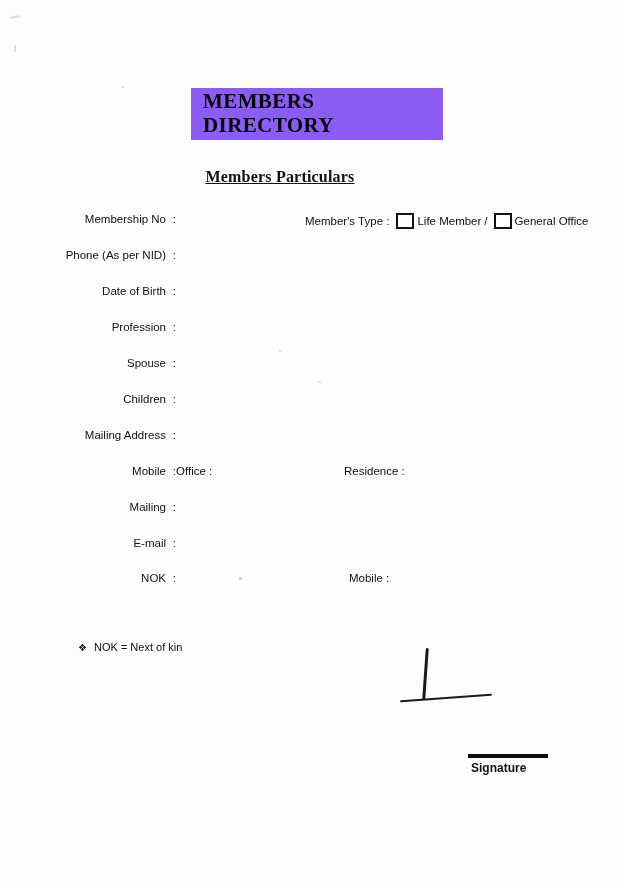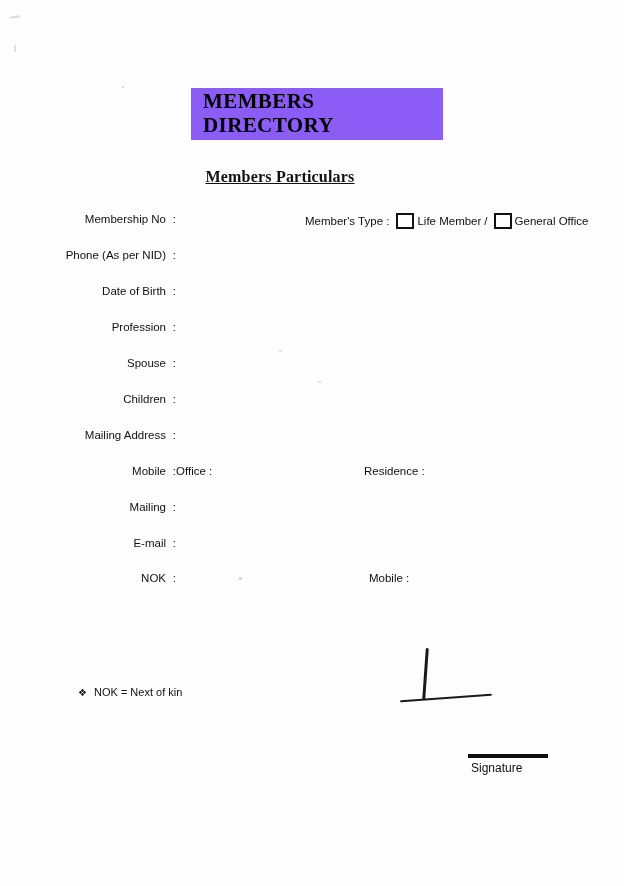--- a/index.html
+++ b/index.html
@@ -111,30 +111,28 @@
   .field .colon {
     display: inline-block;
     width: 10px;
   }
   .field .sub {
     display: inline-block;
   }
   .field .right {
     position: absolute;
     white-space: nowrap;
-    margin-left: 20px;
   }
 
   .note {
     position: absolute;
     left: 78px;
     top: 641px;
     font-size: 11px;
     white-space: nowrap;
-    margin-top: 45px;
   }
   .note .bullet {
     display: inline-block;
     width: 16px;
     font-size: 10px;
   }
 
   
   .sig-mark {
     position: absolute;
@@ -162,21 +160,21 @@
     top: 754px;
     width: 80px;
     height: 4px;
     background: #0d0d0d;
   }
   .sig-caption {
     position: absolute;
     left: 471px;
     top: 761px;
     font-size: 12px;
-    font-weight: normal;
+    font-weight: bold;
   }
 </style>
 </head>
 <body>
 
 <div class="page">
 
   <div class="artifact a1"></div>
   <div class="artifact a2"></div>
   <div class="artifact a3"></div>

